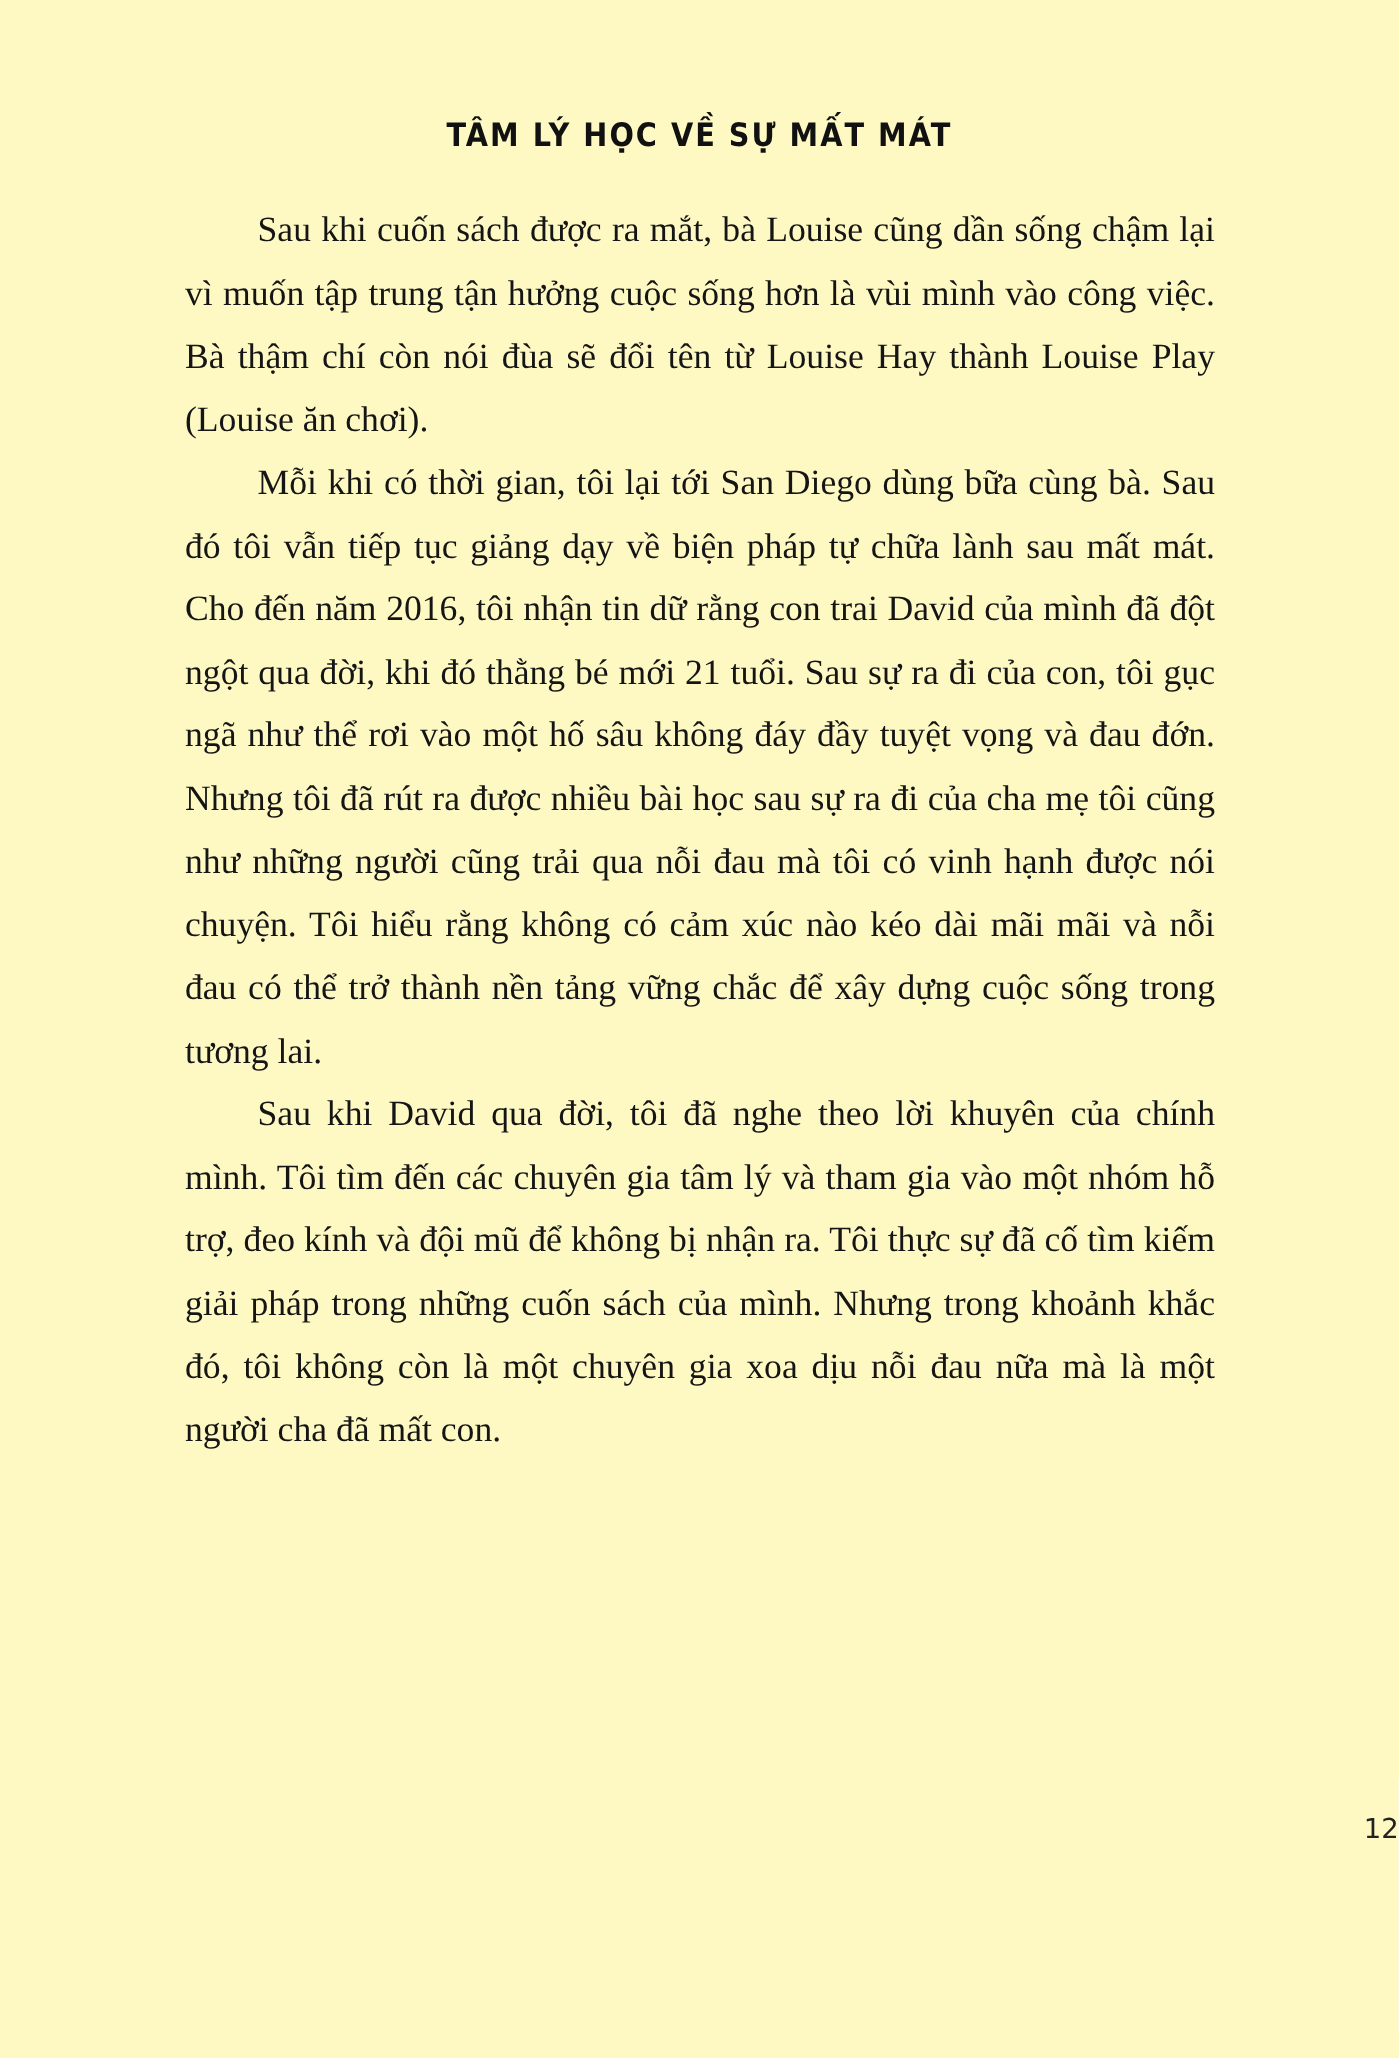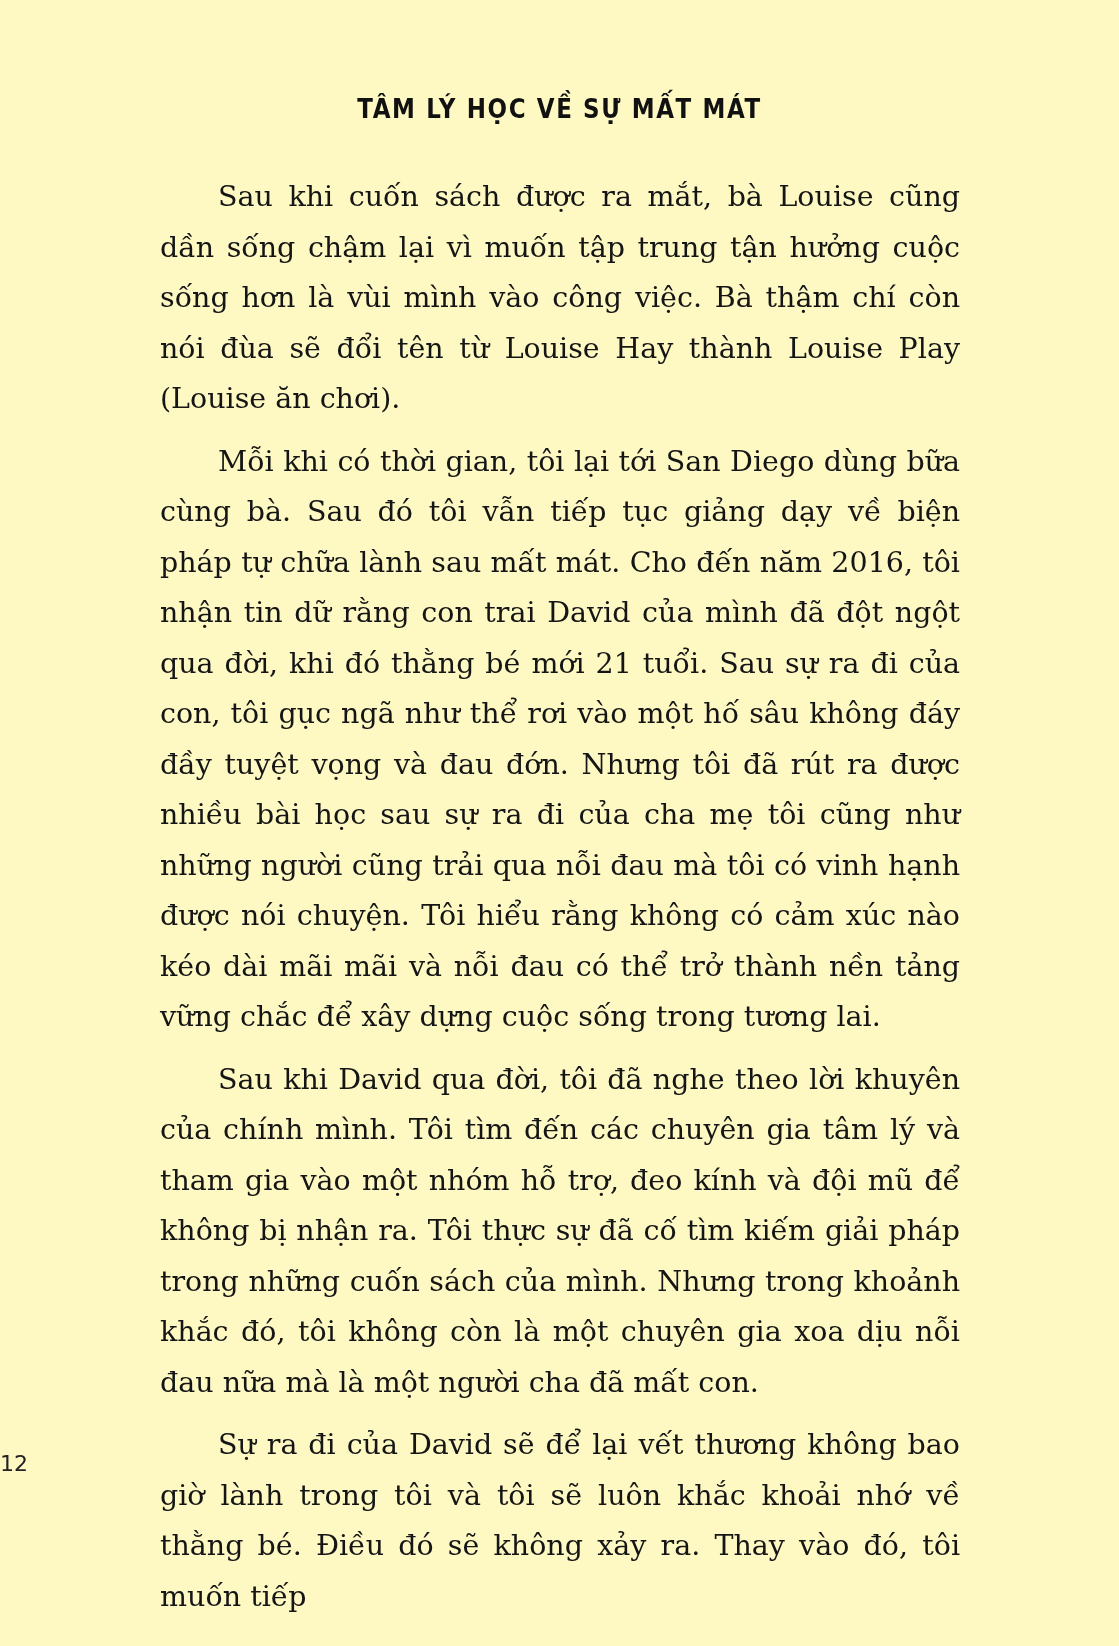--- a/index.html
+++ b/index.html
@@ -35,43 +35,43 @@
     left: 148px;
     width: 824px;
     font-family: "DejaVu Serif", serif;
     font-size: 28.5px;
     line-height: 50.5px;
     color: #151515;
     text-align: justify;
     text-justify: inter-word;
   }
   .body-text p {
-    margin: 12px;
+    margin: 0;
     text-indent: 58px;
+    font-family: Liberation Serif, serif;
   }
   .page-number {
     position: absolute;
     bottom: 170px;
     left: 0;
     width: 1119px;
-    text-align: left;
+    text-align: right;
     font-family: "DejaVu Sans", sans-serif;
     font-size: 22px;
     color: #222222;
   }
 </style>
 </head>
 <body>
 
 <div class="page">
 
   <div class="running-head">TÂM LÝ HỌC VỀ SỰ MẤT MÁT</div>
 
   <div class="body-text">
     <p>Sau khi cuốn sách được ra mắt, bà Louise cũng dần sống chậm lại vì muốn tập trung tận hưởng cuộc sống hơn là vùi mình vào công việc. Bà thậm chí còn nói đùa sẽ đổi tên từ Louise Hay thành Louise Play (Louise ăn chơi).</p>
     <p>Mỗi khi có thời gian, tôi lại tới San Diego dùng bữa cùng bà. Sau đó tôi vẫn tiếp tục giảng dạy về biện pháp tự chữa lành sau mất mát. Cho đến năm 2016, tôi nhận tin dữ rằng con trai David của mình đã đột ngột qua đời, khi đó thằng bé mới 21 tuổi. Sau sự ra đi của con, tôi gục ngã như thể rơi vào một hố sâu không đáy đầy tuyệt vọng và đau đớn. Nhưng tôi đã rút ra được nhiều bài học sau sự ra đi của cha mẹ tôi cũng như những người cũng trải qua nỗi đau mà tôi có vinh hạnh được nói chuyện. Tôi hiểu rằng không có cảm xúc nào kéo dài mãi mãi và nỗi đau có thể trở thành nền tảng vững chắc để xây dựng cuộc sống trong tương lai.</p>
     <p>Sau khi David qua đời, tôi đã nghe theo lời khuyên của chính mình. Tôi tìm đến các chuyên gia tâm lý và tham gia vào một nhóm hỗ trợ, đeo kính và đội mũ để không bị nhận ra. Tôi thực sự đã cố tìm kiếm giải pháp trong những cuốn sách của mình. Nhưng trong khoảnh khắc đó, tôi không còn là một chuyên gia xoa dịu nỗi đau nữa mà là một người cha đã mất con.</p>
-    <p>Sự ra đi của David sẽ để lại vết thương không bao giờ lành trong tôi và tôi sẽ luôn khắc khoải nhớ về thằng bé. Điều đó sẽ không xảy ra. Thay vào đó, tôi muốn tiếp</p>
   </div>
 
   <div class="page-number">12</div>
 
 </div>
 
 </body></html>

